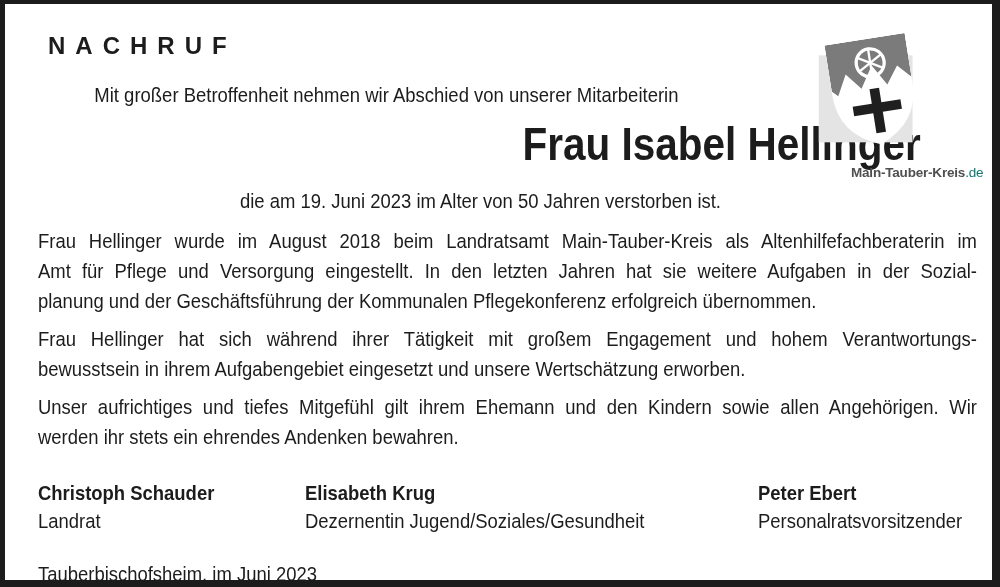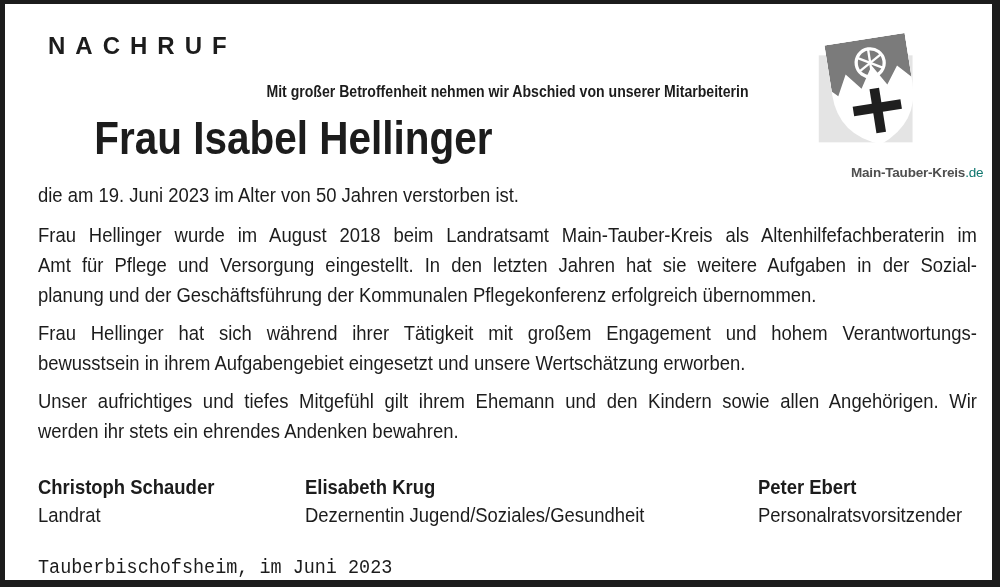--- a/index.html
+++ b/index.html
@@ -34,47 +34,46 @@
   .kicker {
     margin-top: 28px;
     text-align: left;
     font-size: 24px;
     font-weight: bold;
     letter-spacing: 10px;
     text-indent: 10px;
   }
   .intro {
     margin-top: 23px;
-    text-align: center;
-    font-size: 16px;
-    font-weight: bold;
+    text-align: left;
+    font-size: 21px;
   }
   .deceased-name {
     margin-top: 12px;
-    text-align: left;
+    text-align: right;
     font-size: 46px;
     font-weight: bold;
     line-height: 50px;
   }
   .body-text { font-size: 20.5px; line-height: 30px; }
-  .death-line { margin-top: 17px; }
+  .death-line { margin-top: 17px; text-align: center; }
   .para { margin-top: 10px; }
   .para + .para { margin-top: 8px; }
   .p-first { margin-top: 10px; }
   .p-mid   { margin-top: 3px; }
   .p-last  { margin-top: 12px; }
   .signatures {
     margin-top: 27px;
     display: grid;
     grid-template-columns: 267px 453px 1fr;
     font-size: 20.5px;
     line-height: 28px;
   }
   .sig-name { font-weight: bold; }
-  .dateline { margin-top: 27px; font-size: 20.5px; font-family: Liberation Mono, monospace; }
+  .dateline { margin-top: 27px; font-size: 20.5px; }
   .logo {
     position: absolute;
     left: 807px; top: 26px;
     width: 130px;
   }
   .logo-caption {
     font-size: 13.5px;
     margin-top: 3px;
     margin-left: 3px;
     letter-spacing: -0.2px;

